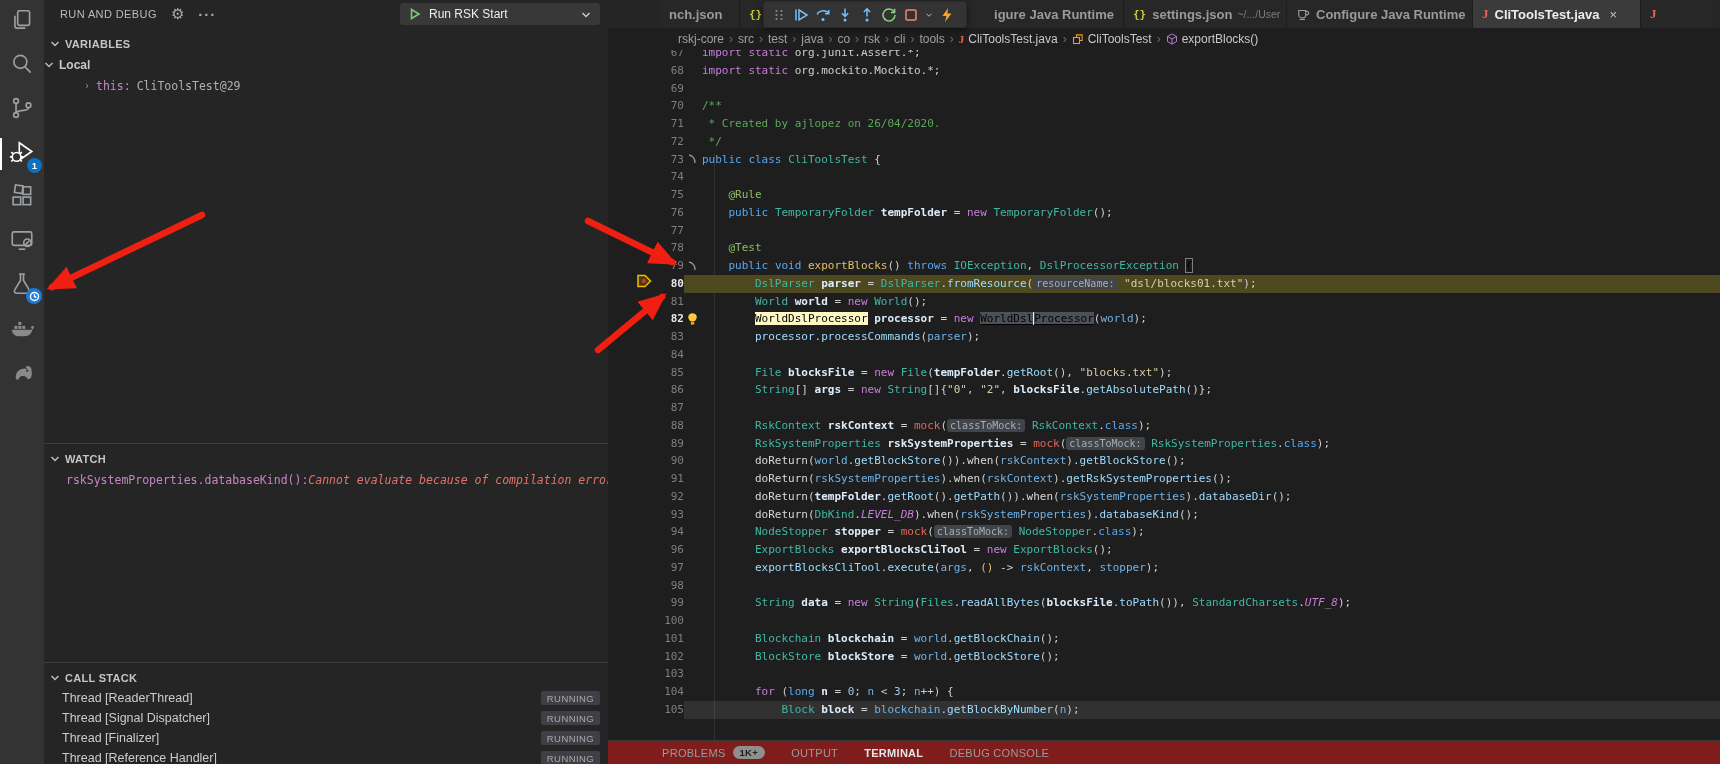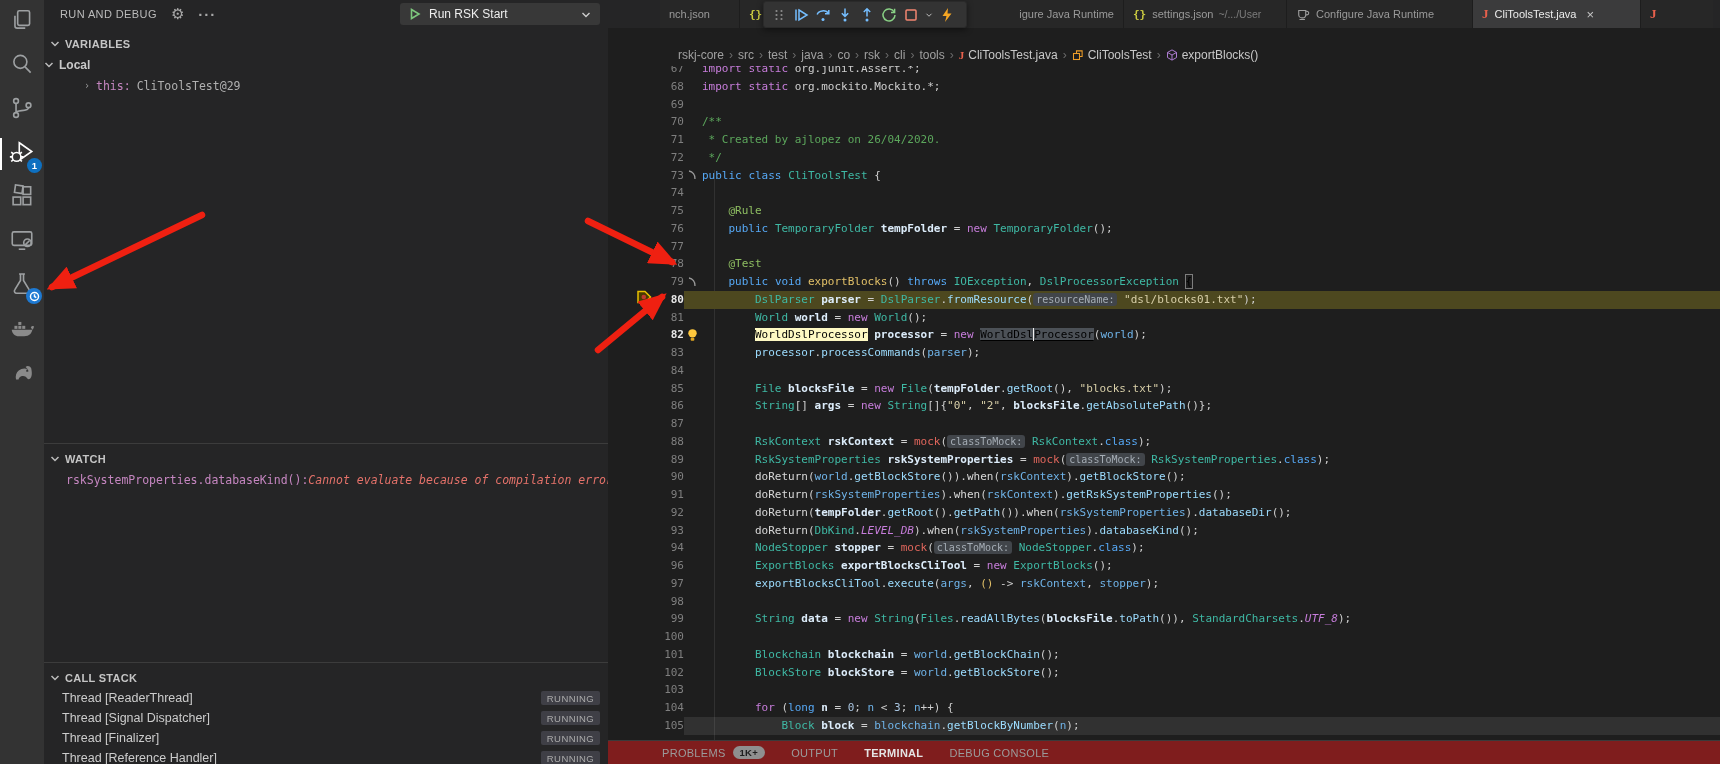--- a/index.html
+++ b/index.html
@@ -24,21 +24,21 @@
   .runbtn { position:absolute; left:356px; top:3px; width:200px; height:22px; background:#383838; border-radius:3px; display:flex; align-items:center; cursor:pointer; }
   .runbtn svg.play { width:12px; height:12px; margin-left:9px; stroke:#7dc77d; fill:none; stroke-width:1.6; }
   .runbtn .lbl { color:#eeeeee; font-size:12px; margin-left:8px; }
   .runbtn .chev { margin-left:auto; margin-right:9px; }
   .chev svg { width:10px; height:8px; stroke:#cccccc; fill:none; stroke-width:1.4; }
   .hd-ico { color:#a8a8a8; font-size:15px; margin-left:14px; cursor:pointer; }
   .hd-dots { color:#a8a8a8; font-size:15px; letter-spacing:1px; margin-left:14px; cursor:pointer; font-weight:bold; }
 
   .tabbar { position:absolute; left:660px; top:0; right:0; height:28px; background:#252526; display:flex; z-index:3; }
   .tab { position:relative; height:28px; background:#272727; border-right:1px solid #1d1d1d; display:flex; align-items:center; padding:0 9px; overflow:hidden; cursor:pointer; flex:none; }
-  .tab .tab-label { font-size:11px; color:#9a9a9a; white-space:nowrap; }
+  .tab .tab-label { font-size:13px; color:#9a9a9a; white-space:nowrap;font-weight:bold; }
   .tab .tab-desc  { font-size:10.5px; color:#7c7c7c; margin-left:5px; white-space:nowrap; }
   .tab.active { background:#3b3b3c; }
   .tab.active .tab-label { color:#ececec; }
   .tab .ticon { margin-right:6px; flex:none; display:flex; align-items:center; }
   .ticon.braces { color:#cbcb41; font-family:"DejaVu Sans Mono", monospace; font-size:11px; font-weight:bold; }
   .ticon.java { color:#e8604c; font-weight:bold; font-size:13px; font-family:"Liberation Serif", serif; }
   .ticon svg { width:14px; height:14px; stroke:#a0a0a0; fill:none; stroke-width:1.4; }
   .tab .close { margin-left:10px; color:#c5c5c5; font-size:13px; }
   .tab.t1 { width:80px; }
   .tab.t2 { width:384px; }
@@ -66,21 +66,21 @@
   .row .twist { width:10px; margin-right:4px; color:#9a9a9a; font-size:10px; text-align:center; }
   .mono { font-family:"DejaVu Sans Mono", monospace; font-size:11.5px; }
   .c-name { color:#c586c0; }
   .c-val  { color:#b0b0b0; }
   .c-err  { color:#e5726a; font-style:italic; }
   .watch-item { padding-left:22px; overflow:hidden; text-overflow:clip; }
   .thread { padding-left:18px; height:20px; display:flex; align-items:center; color:#cccccc; font-size:12.5px; }
   .thread .badge { margin-left:auto; margin-right:8px; background:#3f3f46; color:#ababab; font-size:9.5px; padding:1.5px 6px; border-radius:2px; letter-spacing:.4px; }
 
   
-  .editor { position:absolute; left:608px; top:28px; right:0; bottom:0; background:#1e1e1e; overflow:hidden;margin-top:16px; }
+  .editor { position:absolute; left:608px; top:28px; right:0; bottom:0; background:#1e1e1e; overflow:hidden; }
   .breadcrumb { position:absolute; left:0; right:0; top:0; height:22px; display:flex; align-items:center; padding-left:70px; background:#1e1e1e; z-index:3; font-size:12px; color:#a0a0a0; white-space:nowrap; }
   .bc-sep { color:#6a6a6a; margin:0 5px; font-size:12px; }
   .bc-item { display:flex; align-items:center; cursor:pointer; }
   .bc-item .bic { margin-right:4px; display:flex; }
   .code-area { position:absolute; left:0; right:0; top:22px; height:690px; overflow:hidden; }
   .guide { position:absolute; left:106px; top:104px; bottom:0; width:1px; background:#313131; }
   .line { position:relative; height:17.75px; display:flex; font-family:"DejaVu Sans Mono", monospace; font-size:11px; line-height:17.75px; white-space:pre; }
   .line .margin { width:48px; flex:none; display:flex; justify-content:flex-end; align-items:center; padding-right:4px; }
   .line .ln { width:28px; flex:none; text-align:right; color:#7f7f7f; font-size:11px; }
   .line.curln .ln { color:#e8e8e8; font-weight:bold; }

